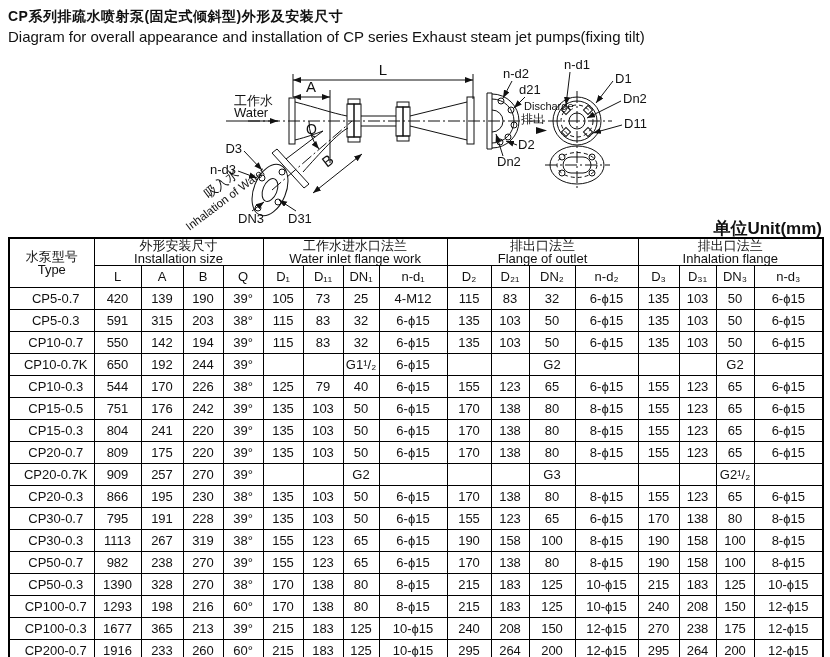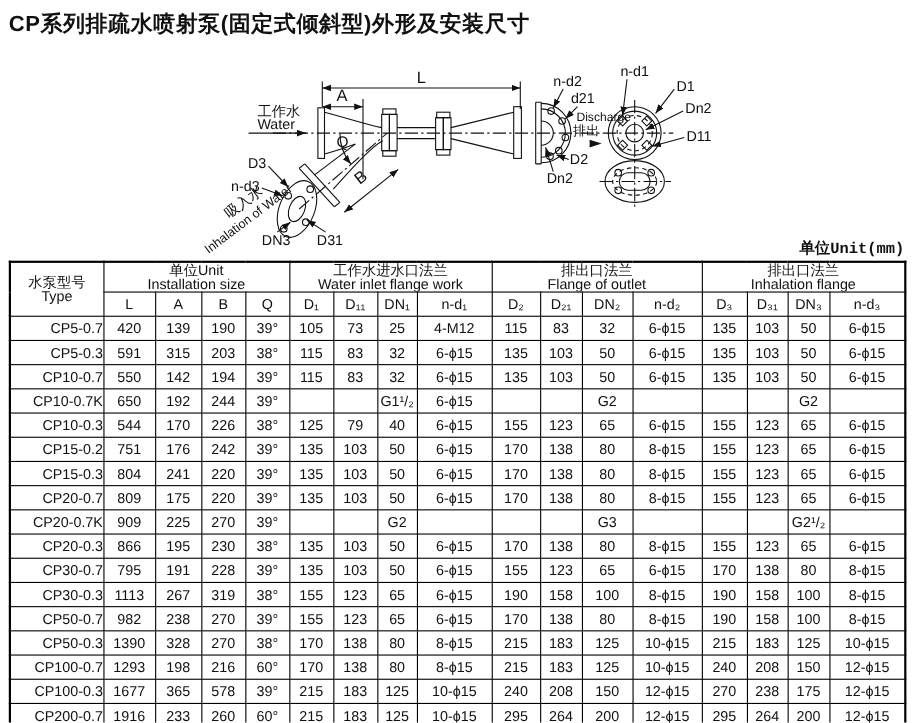--- a/index.html
+++ b/index.html
@@ -1,42 +1,43 @@
 <!DOCTYPE html>
 <html><head>
 <meta charset="utf-8">
 <style>
   html,body{margin:0;padding:0;background:#fff;}
   #page{position:relative;width:830px;height:657px;background:#fff;overflow:hidden;
         font-family:"Liberation Sans",sans-serif;color:#111;}
-  .title-cn{position:absolute;left:8px;top:8px;font-size:20px;font-weight:bold;letter-spacing:.5px;}
+  .title-cn{position:absolute;left:8px;top:8px;font-size:14px;font-weight:bold;letter-spacing:.5px;}
   .title-en{position:absolute;left:8px;top:28px;font-size:15px;}
-  .unit{position:absolute;right:8px;top:217px;font-size:14px;font-weight:bold;font-family:Liberation Mono, monospace;}
+  .unit{position:absolute;right:8px;top:217px;font-size:17px;font-weight:bold;}
   svg text{font-family:"Liberation Sans",sans-serif;fill:#111;}
   .ln{stroke:#111;stroke-width:1;fill:none;}
   .cdash{stroke:#111;stroke-width:1;fill:none;stroke-dasharray:12 3 2 3;}
   .bdash{stroke:#111;stroke-width:1;fill:none;stroke-dasharray:4 3;}
 
   table.spec{position:absolute;left:8px;top:237px;width:814px;height:417px;
     border-collapse:collapse;table-layout:fixed;font-size:13px;}
   table.spec th,table.spec td{border:1px solid #000;padding:0;text-align:center;
     font-weight:normal;white-space:nowrap;overflow:hidden;line-height:1.05;}
   table.spec{border:2px solid #000;}
   table.spec thead tr.grp th{height:26px;font-size:13px;}
   table.spec thead tr.sub th{height:21px;font-size:13px;}
-  table.spec td.type-col{text-align:right;padding-left:8px;}
+  table.spec td.type-col{text-align:center;padding-left:8px;}
   table.spec tbody td{height:21px;font-size:13px;}
   .hdr2{line-height:13px;}
 </style>
 </head>
 <body>
 
 <div id="page">
 
   <div class="title-cn">CP系列排疏水喷射泵(固定式倾斜型)外形及安装尺寸</div>
+  <div class="title-en">Diagram for overall appearance and installation of CP series Exhaust steam jet pumps(fixing tilt)</div>
 
   <svg width="830" height="185" viewBox="0 0 830 185" style="position:absolute;left:0;top:53px;">
     <defs>
       <marker id="arrE" markerWidth="9" markerHeight="8" refX="8" refY="3" orient="auto" markerUnits="userSpaceOnUse">
         <path d="M0,0L8,3L0,6z" fill="#111"></path>
       </marker>
       <marker id="arrS" markerWidth="9" markerHeight="8" refX="8" refY="3" orient="auto-start-reverse" markerUnits="userSpaceOnUse">
         <path d="M0,0L8,3L0,6z" fill="#111"></path>
       </marker>
     </defs>
@@ -178,21 +179,21 @@
         <col style="width:38px">
       <col style="width:69px">
     </colgroup>
     <thead>
       <tr class="grp">
         <th rowspan="2">
           <div class="hdr2">水泵型号</div>
           <div class="hdr2">Type</div>
         </th>
         <th colspan="4">
-          <div class="hdr2">单位Unit</div>
+          <div class="hdr2">外形安装尺寸</div>
           <div class="hdr2">Installation size</div>
         </th>
         <th colspan="4">
           <div class="hdr2">工作水进水口法兰</div>
           <div class="hdr2">Water inlet flange work</div>
         </th>
         <th colspan="4">
           <div class="hdr2">排出口法兰</div>
           <div class="hdr2">Flange of outlet</div>
         </th>
@@ -310,21 +311,21 @@
           <td>155</td>
           <td>123</td>
           <td>65</td>
           <td>6-ϕ15</td>
           <td>155</td>
           <td>123</td>
           <td>65</td>
           <td>6-ϕ15</td>
         </tr>
         <tr>
-          <td class="type-col">CP15-0.2</td>
+          <td class="type-col">CP15-0.5</td>
           <td>751</td>
           <td>176</td>
           <td>242</td>
           <td>39°</td>
           <td>135</td>
           <td>103</td>
           <td>50</td>
           <td>6-ϕ15</td>
           <td>170</td>
           <td>138</td>
@@ -369,21 +370,21 @@
           <td>80</td>
           <td>8-ϕ15</td>
           <td>155</td>
           <td>123</td>
           <td>65</td>
           <td>6-ϕ15</td>
         </tr>
         <tr>
           <td class="type-col">CP20-0.7K</td>
           <td>909</td>
-          <td>225</td>
+          <td>257</td>
           <td>270</td>
           <td>39°</td>
           <td></td>
           <td></td>
           <td>G2</td>
           <td></td>
           <td></td>
           <td></td>
           <td>G3</td>
           <td></td>
@@ -503,21 +504,21 @@
           <td>10-ϕ15</td>
           <td>240</td>
           <td>208</td>
           <td>150</td>
           <td>12-ϕ15</td>
         </tr>
         <tr>
           <td class="type-col">CP100-0.3</td>
           <td>1677</td>
           <td>365</td>
-          <td>578</td>
+          <td>213</td>
           <td>39°</td>
           <td>215</td>
           <td>183</td>
           <td>125</td>
           <td>10-ϕ15</td>
           <td>240</td>
           <td>208</td>
           <td>150</td>
           <td>12-ϕ15</td>
           <td>270</td>

